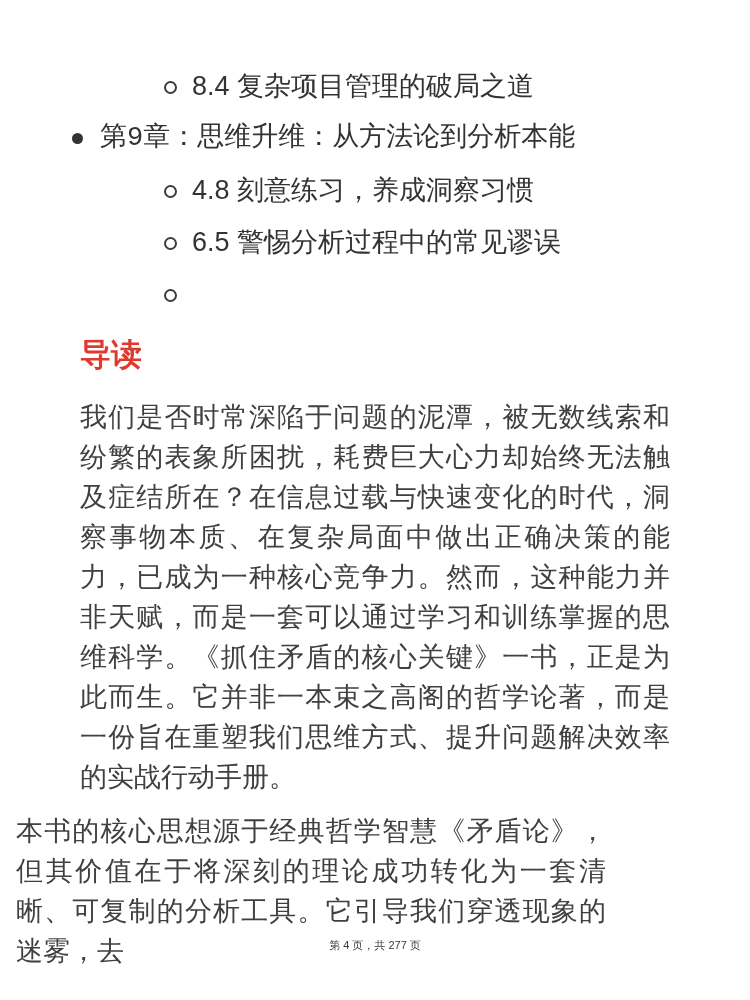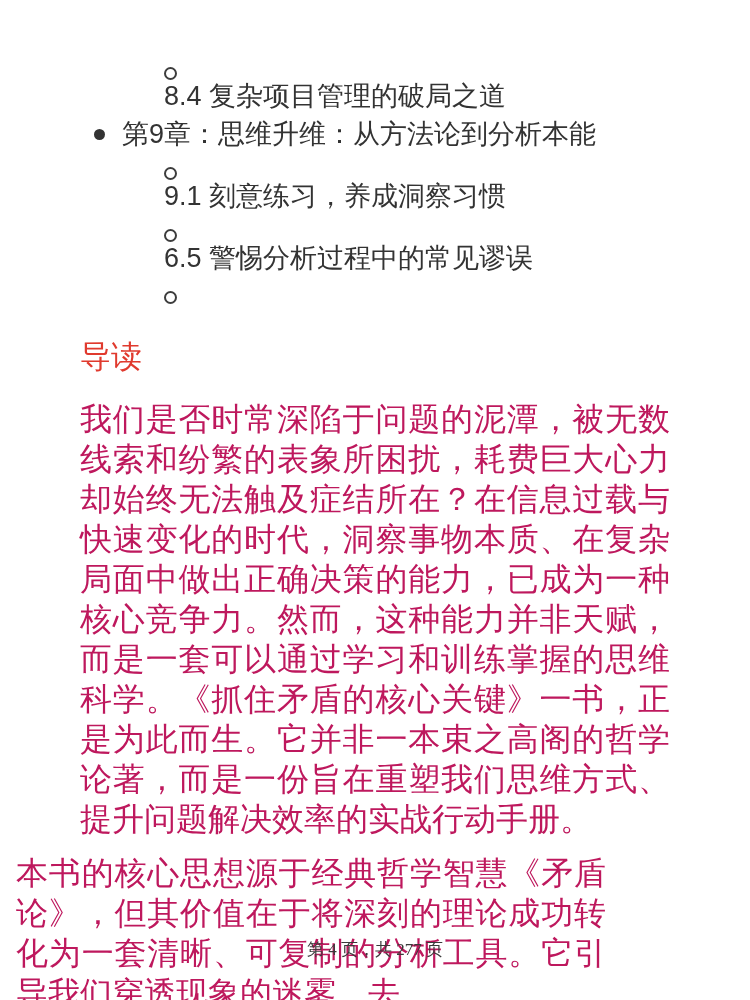--- a/index.html
+++ b/index.html
@@ -21,27 +21,27 @@
     padding-top: 50px;
   }
   .toc-row {
     display: flex;
     align-items: flex-start;
     font-size: 27px;
     line-height: 32px;
     color: #333333;
   }
   .toc-row.level1 {
-    padding-left: 94px;
+    padding-left: 72px;
     margin: 4px 0;
+    font-family: Liberation Mono, monospace;
   }
   .toc-row.level2 {
     padding-left: 164px;
-    margin: 6px 0;
-    flex-direction: column;
+    margin: 20px 0;
   }
   .bullet {
     flex: 0 0 auto;
     width: 11px;
     height: 11px;
     border-radius: 50%;
     margin-top: 11px;
   }
   .toc-row.level1 .bullet {
     background: #333333;
@@ -52,64 +52,64 @@
     width: 9px;
     height: 9px;
     margin-right: 15px;
     background: transparent;
   }
   
   .section-heading {
     margin: 36px 0 0 80px;
     font-size: 31px;
     line-height: 34px;
-    font-weight: normal;
+    font-weight: bold;
   }
   
   .body-paragraph {
     margin: 25px 0 0 80px;
     width: 590px;
-    font-size: 32px;
+    font-size: 27px;
     line-height: 40px;
     text-align: justify;
-    color: #be185d;
+    color: #404040;
   }
   .body-paragraph + .body-paragraph {
     margin-top: 14px;
     margin-left: 16px;
   }
   
   .footer {
     position: absolute;
     left: 0;
     right: 0;
     top: 938px;
     text-align: center;
-    font-family: Liberation Serif, serif;
-    font-size: 17px;
+    font-family: Liberation Sans, sans-serif;
+    font-size: 11px;
     color: #3a3a3a;
   }
 </style>
 </head>
 <body>
 
 <div class="page">
 
   <div class="toc" id="toc-list">
       <div class="toc-row level2">
         <span class="bullet"></span>
         <span>8.4 复杂项目管理的破局之道</span>
       </div>
       <div class="toc-row level1">
         <span class="bullet"></span>
         <span>第9章：思维升维：从方法论到分析本能</span>
       </div>
       <div class="toc-row level2">
         <span class="bullet"></span>
-        <span>9.1 刻意练习，养成洞察习惯</span>
+        <span>4.8 刻意练习，养成洞察习惯</span>
       </div>
       <div class="toc-row level2">
         <span class="bullet"></span>
         <span>6.5 警惕分析过程中的常见谬误</span>
       </div>
       <div class="toc-row level2">
         <span class="bullet"></span>
       </div>
     </div>
 

